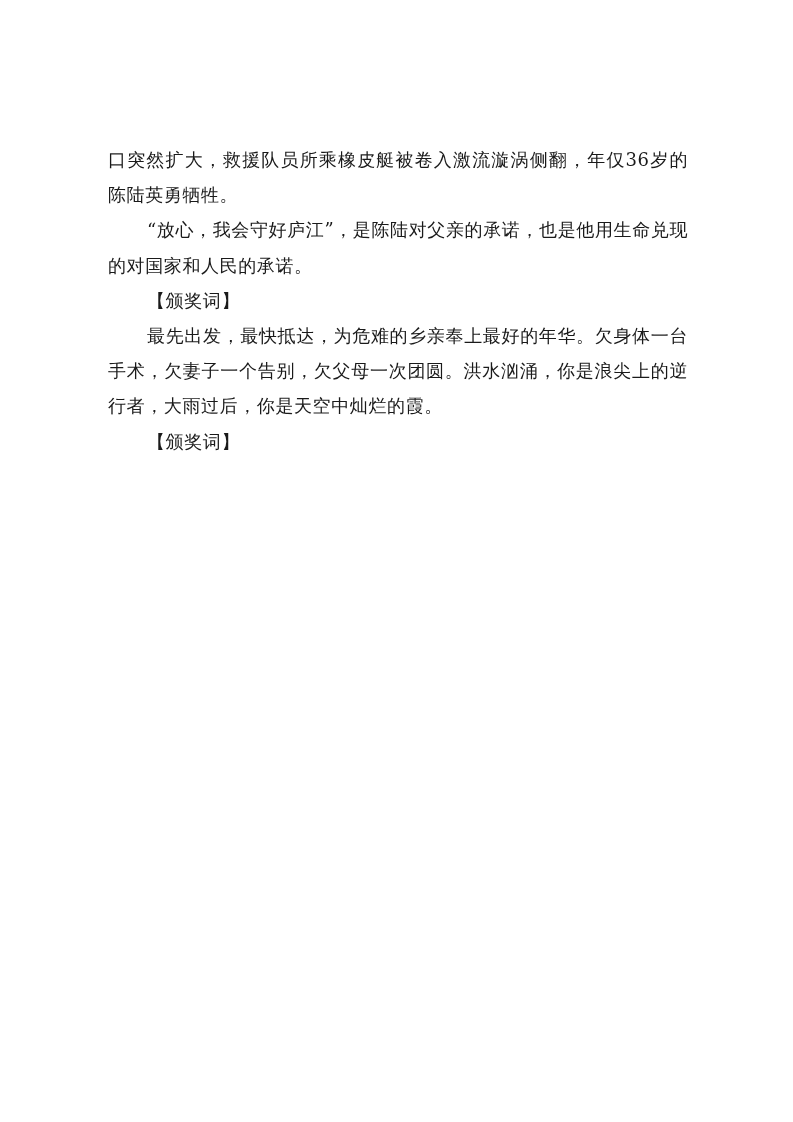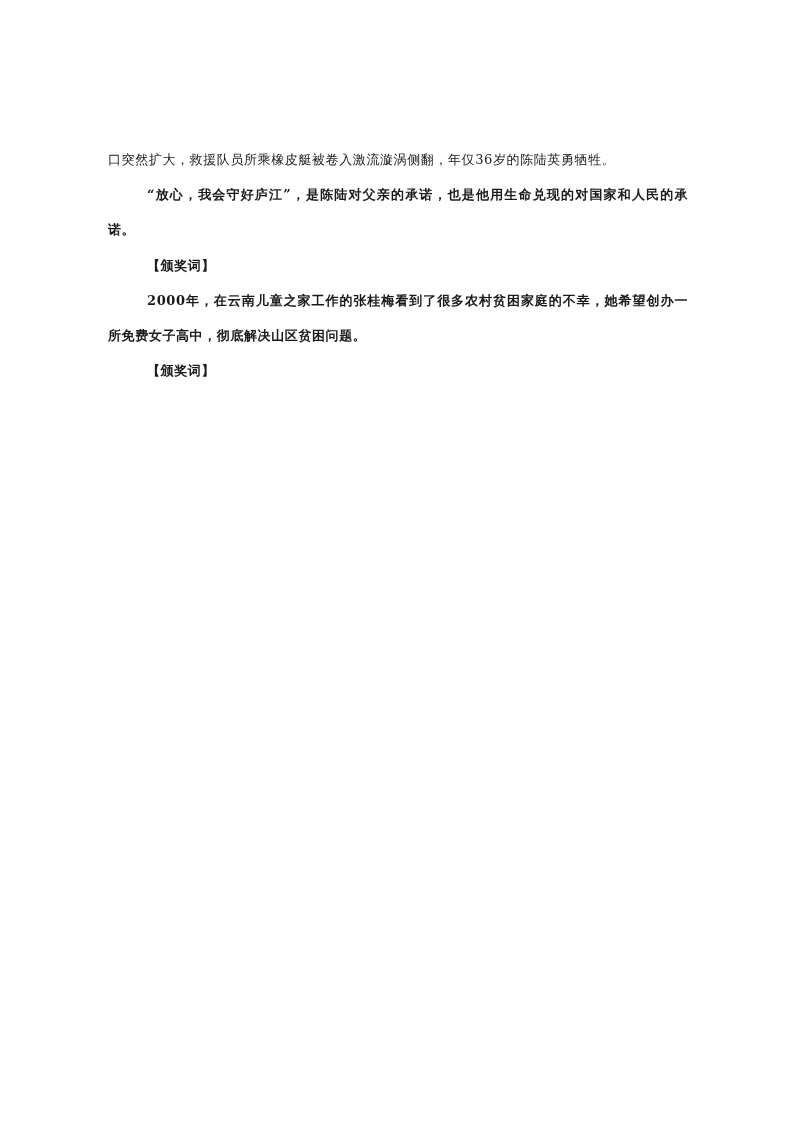--- a/index.html
+++ b/index.html
@@ -1,28 +1,28 @@
 <!DOCTYPE html>
 <html><head>
 <meta charset="utf-8">
 <style>
   html, body { margin: 0; padding: 0; background: #ffffff; }
   body { width: 793px; height: 1122px; position: relative; overflow: hidden; }
   .page {
     position: absolute; left: 108px; top: 142px; width: 580px;
     font-family: "DejaVu Serif", "Liberation Serif", serif;
-    font-size: 13px; line-height: 35.2px; color: #1a1a1a;
+    font-size: 18px; line-height: 35.2px; color: #1a1a1a;
     text-align: justify; letter-spacing: 0.6px;
   }
   .page p { margin: 0; }
-  .indent { text-indent: 39px; font-weight: bold; }
+  .indent { text-indent: 39px; }
   .noindent { text-indent: 0; }
 </style>
 </head>
 <body>
 
 <div class="page">
   <p class="noindent">口突然扩大，救援队员所乘橡皮艇被卷入激流漩涡侧翻，年仅36岁的陈陆英勇牺牲。</p>
   <p class="indent">“放心，我会守好庐江”，是陈陆对父亲的承诺，也是他用生命兑现的对国家和人民的承诺。</p>
   <p class="indent">【颁奖词】</p>
-  <p class="indent">2000年，在云南儿童之家工作的张桂梅看到了很多农村贫困家庭的不幸，她希望创办一所免费女子高中，彻底解决山区贫困问题。</p>
+  <p class="indent">最先出发，最快抵达，为危难的乡亲奉上最好的年华。欠身体一台手术，欠妻子一个告别，欠父母一次团圆。洪水汹涌，你是浪尖上的逆行者，大雨过后，你是天空中灿烂的霞。</p>
   <p class="indent">【颁奖词】</p>
 </div>
 
 </body></html>

